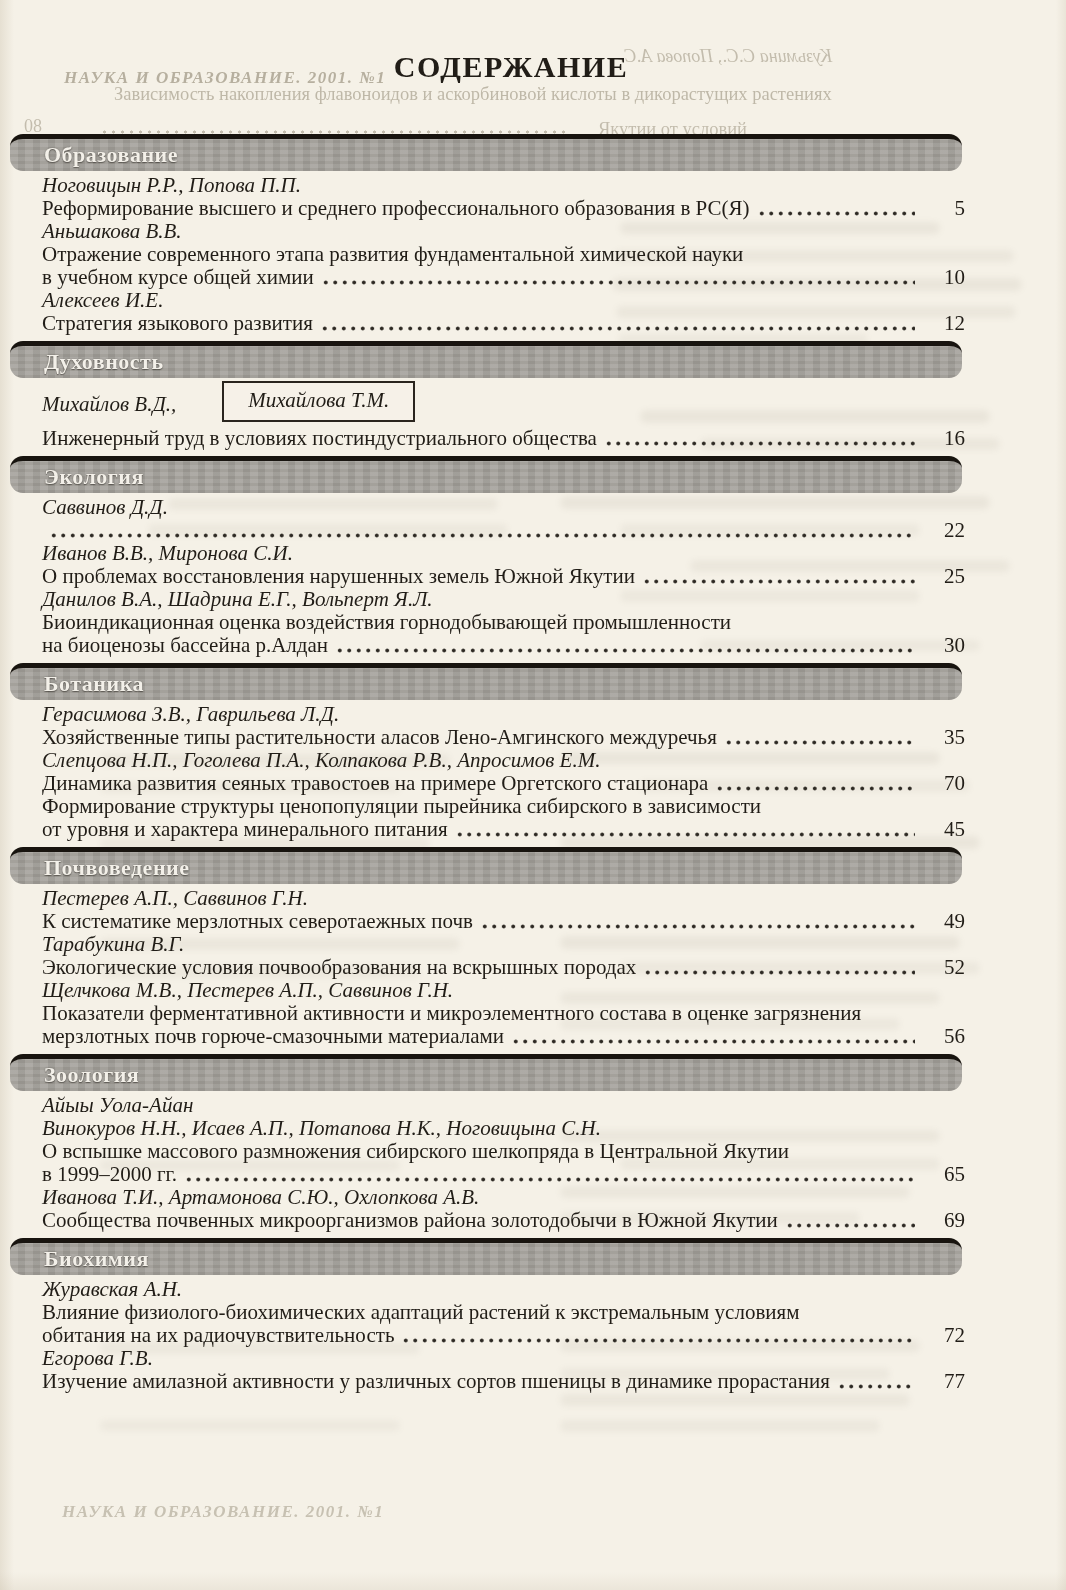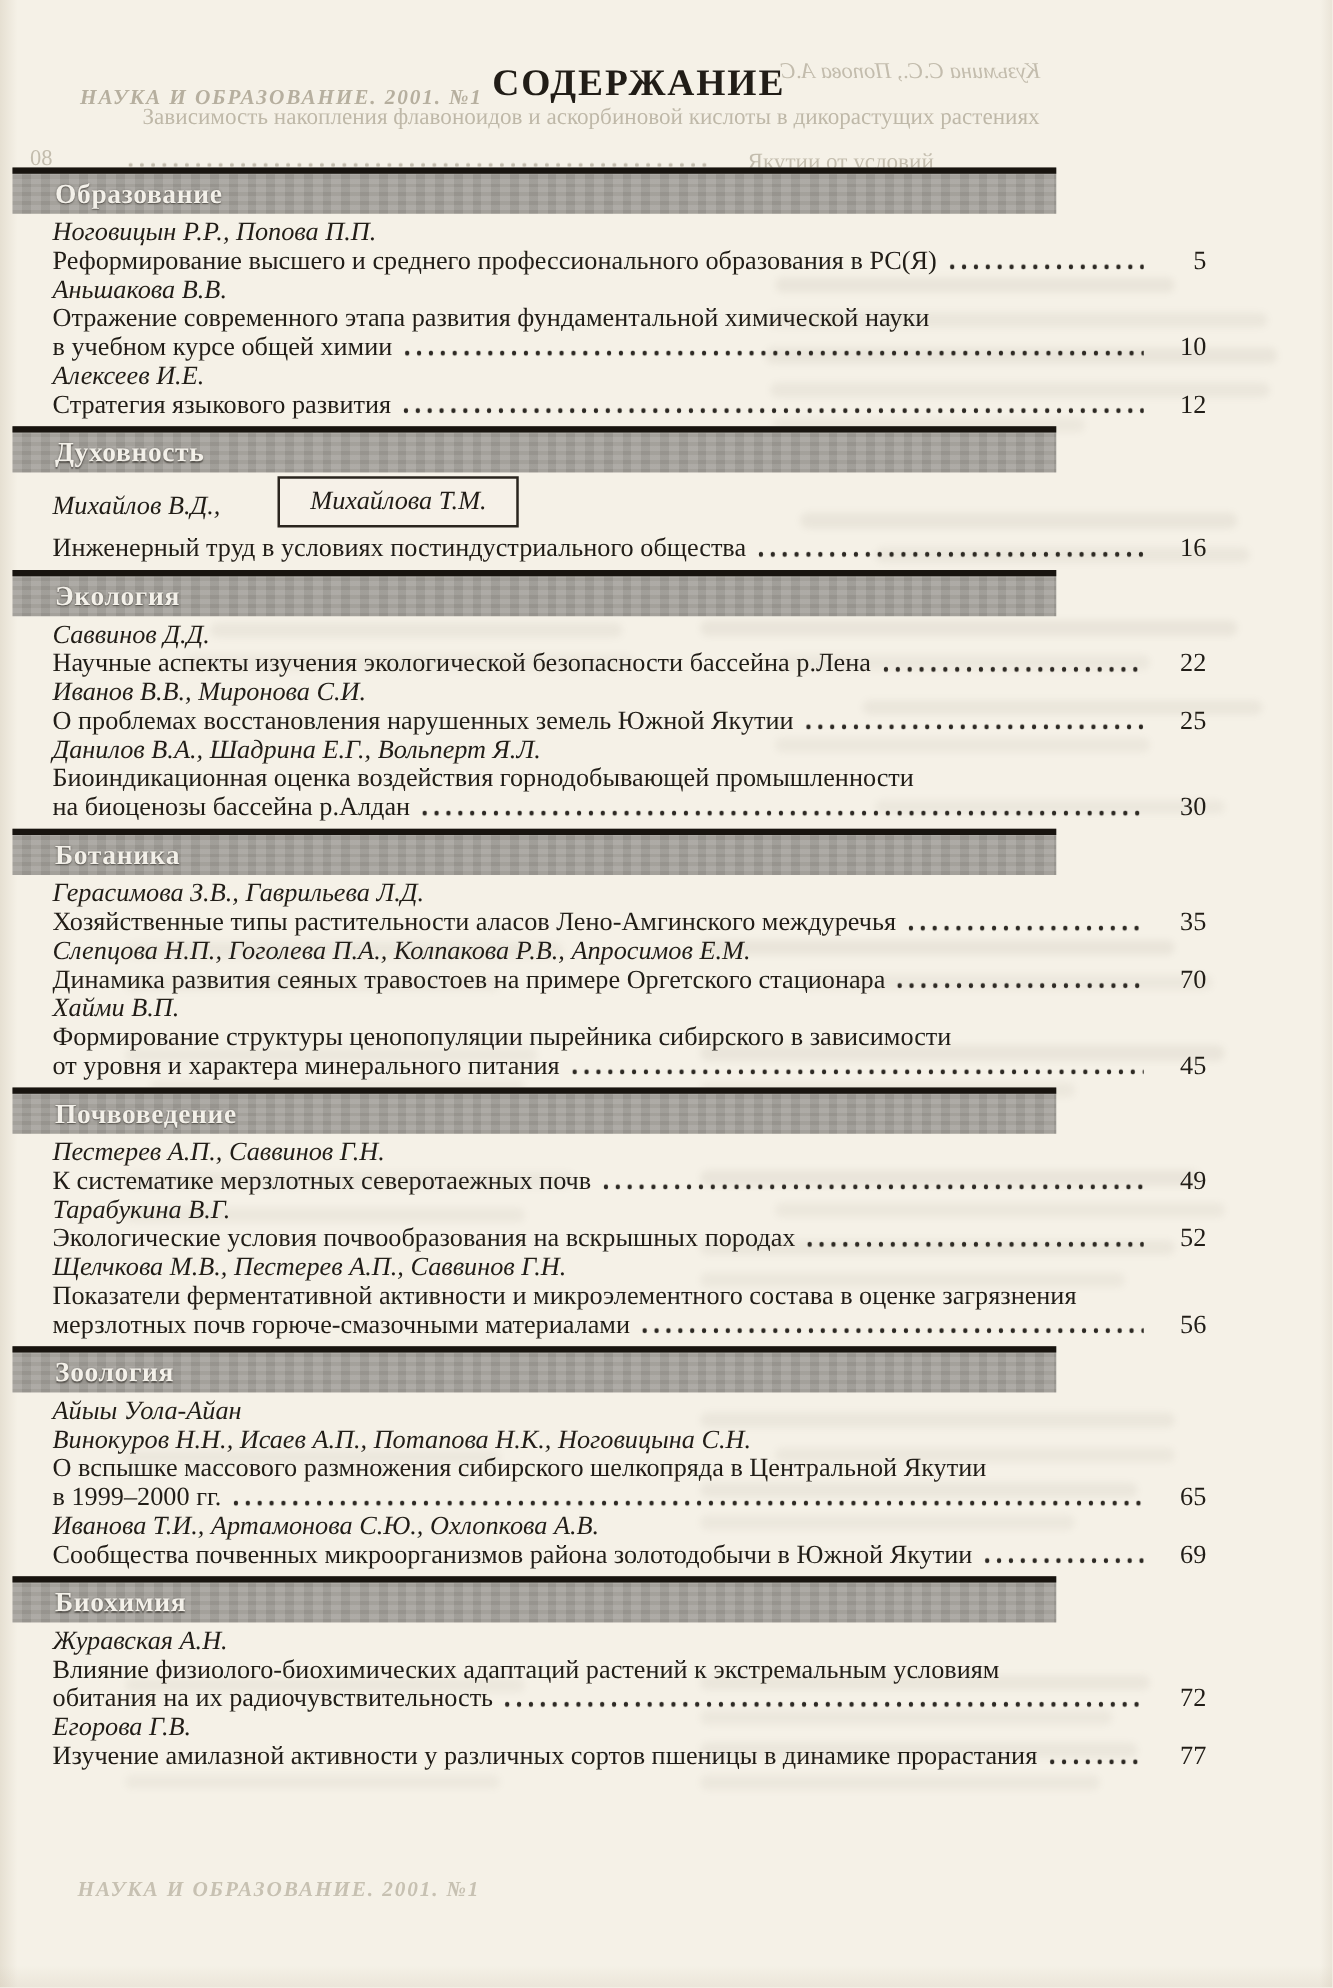--- a/index.html
+++ b/index.html
@@ -22,29 +22,30 @@
   .page-title{
     margin:50px 0 0 0;
     text-align:center;
     font-size:30px;font-weight:bold;
     letter-spacing:1.5px;
     transform:translateX(-22px);
     position:relative;z-index:3;
   }
   .sections{margin-top:50px;position:relative;z-index:3;}
   .band{
-    margin-left:10px;width:835px;
+    margin-left:10px;width:952px;
     border-top:5px solid #18140f;
     height:37px;
     background:
       repeating-linear-gradient(90deg, rgba(255,255,255,.05) 0 8px, rgba(0,0,0,.05) 8px 15px),
       repeating-linear-gradient(0deg, rgba(0,0,0,.04) 0 3px, rgba(255,255,255,.05) 3px 7px),
       #a5a29c;
     display:flex;align-items:center;
     box-sizing:border-box;
+    border-radius:13px;
   }
   .band-label{
     margin-left:34px;
     font-size:22px;font-weight:bold;
     color:#f3f0e9;
     letter-spacing:.5px;
     text-shadow:0 1px 1px rgba(45,42,36,.55), 0 0 2px rgba(45,42,36,.35);
   }
   .entries{padding:3px 0 6px 0;margin:0 101px 0 42px;}
   .line{display:flex;align-items:baseline;line-height:23px;font-size:21px;white-space:nowrap;}
@@ -156,21 +157,20 @@
 
   <div class="section">
     <div class="band">
       <span class="band-label">Экология</span>
     </div>
     <div class="entries">
           <div class="line">
             <span class="authors">Саввинов Д.Д.</span>
           </div>
           <div class="line">
-            <span class="ttl">Научные аспекты изучения экологической безопасности бассейна р.Лена</span>
             <span class="dots"></span>
             <span class="num">22</span>
           </div>
           <div class="line">
             <span class="authors">Иванов В.В., Миронова С.И.</span>
           </div>
           <div class="line">
             <span class="ttl">О проблемах восстановления нарушенных земель Южной Якутии</span>
             <span class="dots"></span>
             <span class="num">25</span>
@@ -202,23 +202,20 @@
             <span class="dots"></span>
             <span class="num">35</span>
           </div>
           <div class="line">
             <span class="authors">Слепцова Н.П., Гоголева П.А., Колпакова Р.В., Апросимов Е.М.</span>
           </div>
           <div class="line">
             <span class="ttl">Динамика развития сеяных травостоев на примере Оргетского стационара</span>
             <span class="dots"></span>
             <span class="num">70</span>
-          </div>
-          <div class="line">
-            <span class="authors">Хайми В.П.</span>
           </div>
           <div class="line">
             <span class="ttl">Формирование структуры ценопопуляции пырейника сибирского в зависимости</span>
           </div>
           <div class="line">
             <span class="ttl">от уровня и характера минерального питания</span>
             <span class="dots"></span>
             <span class="num">45</span>
           </div>
         </div>

